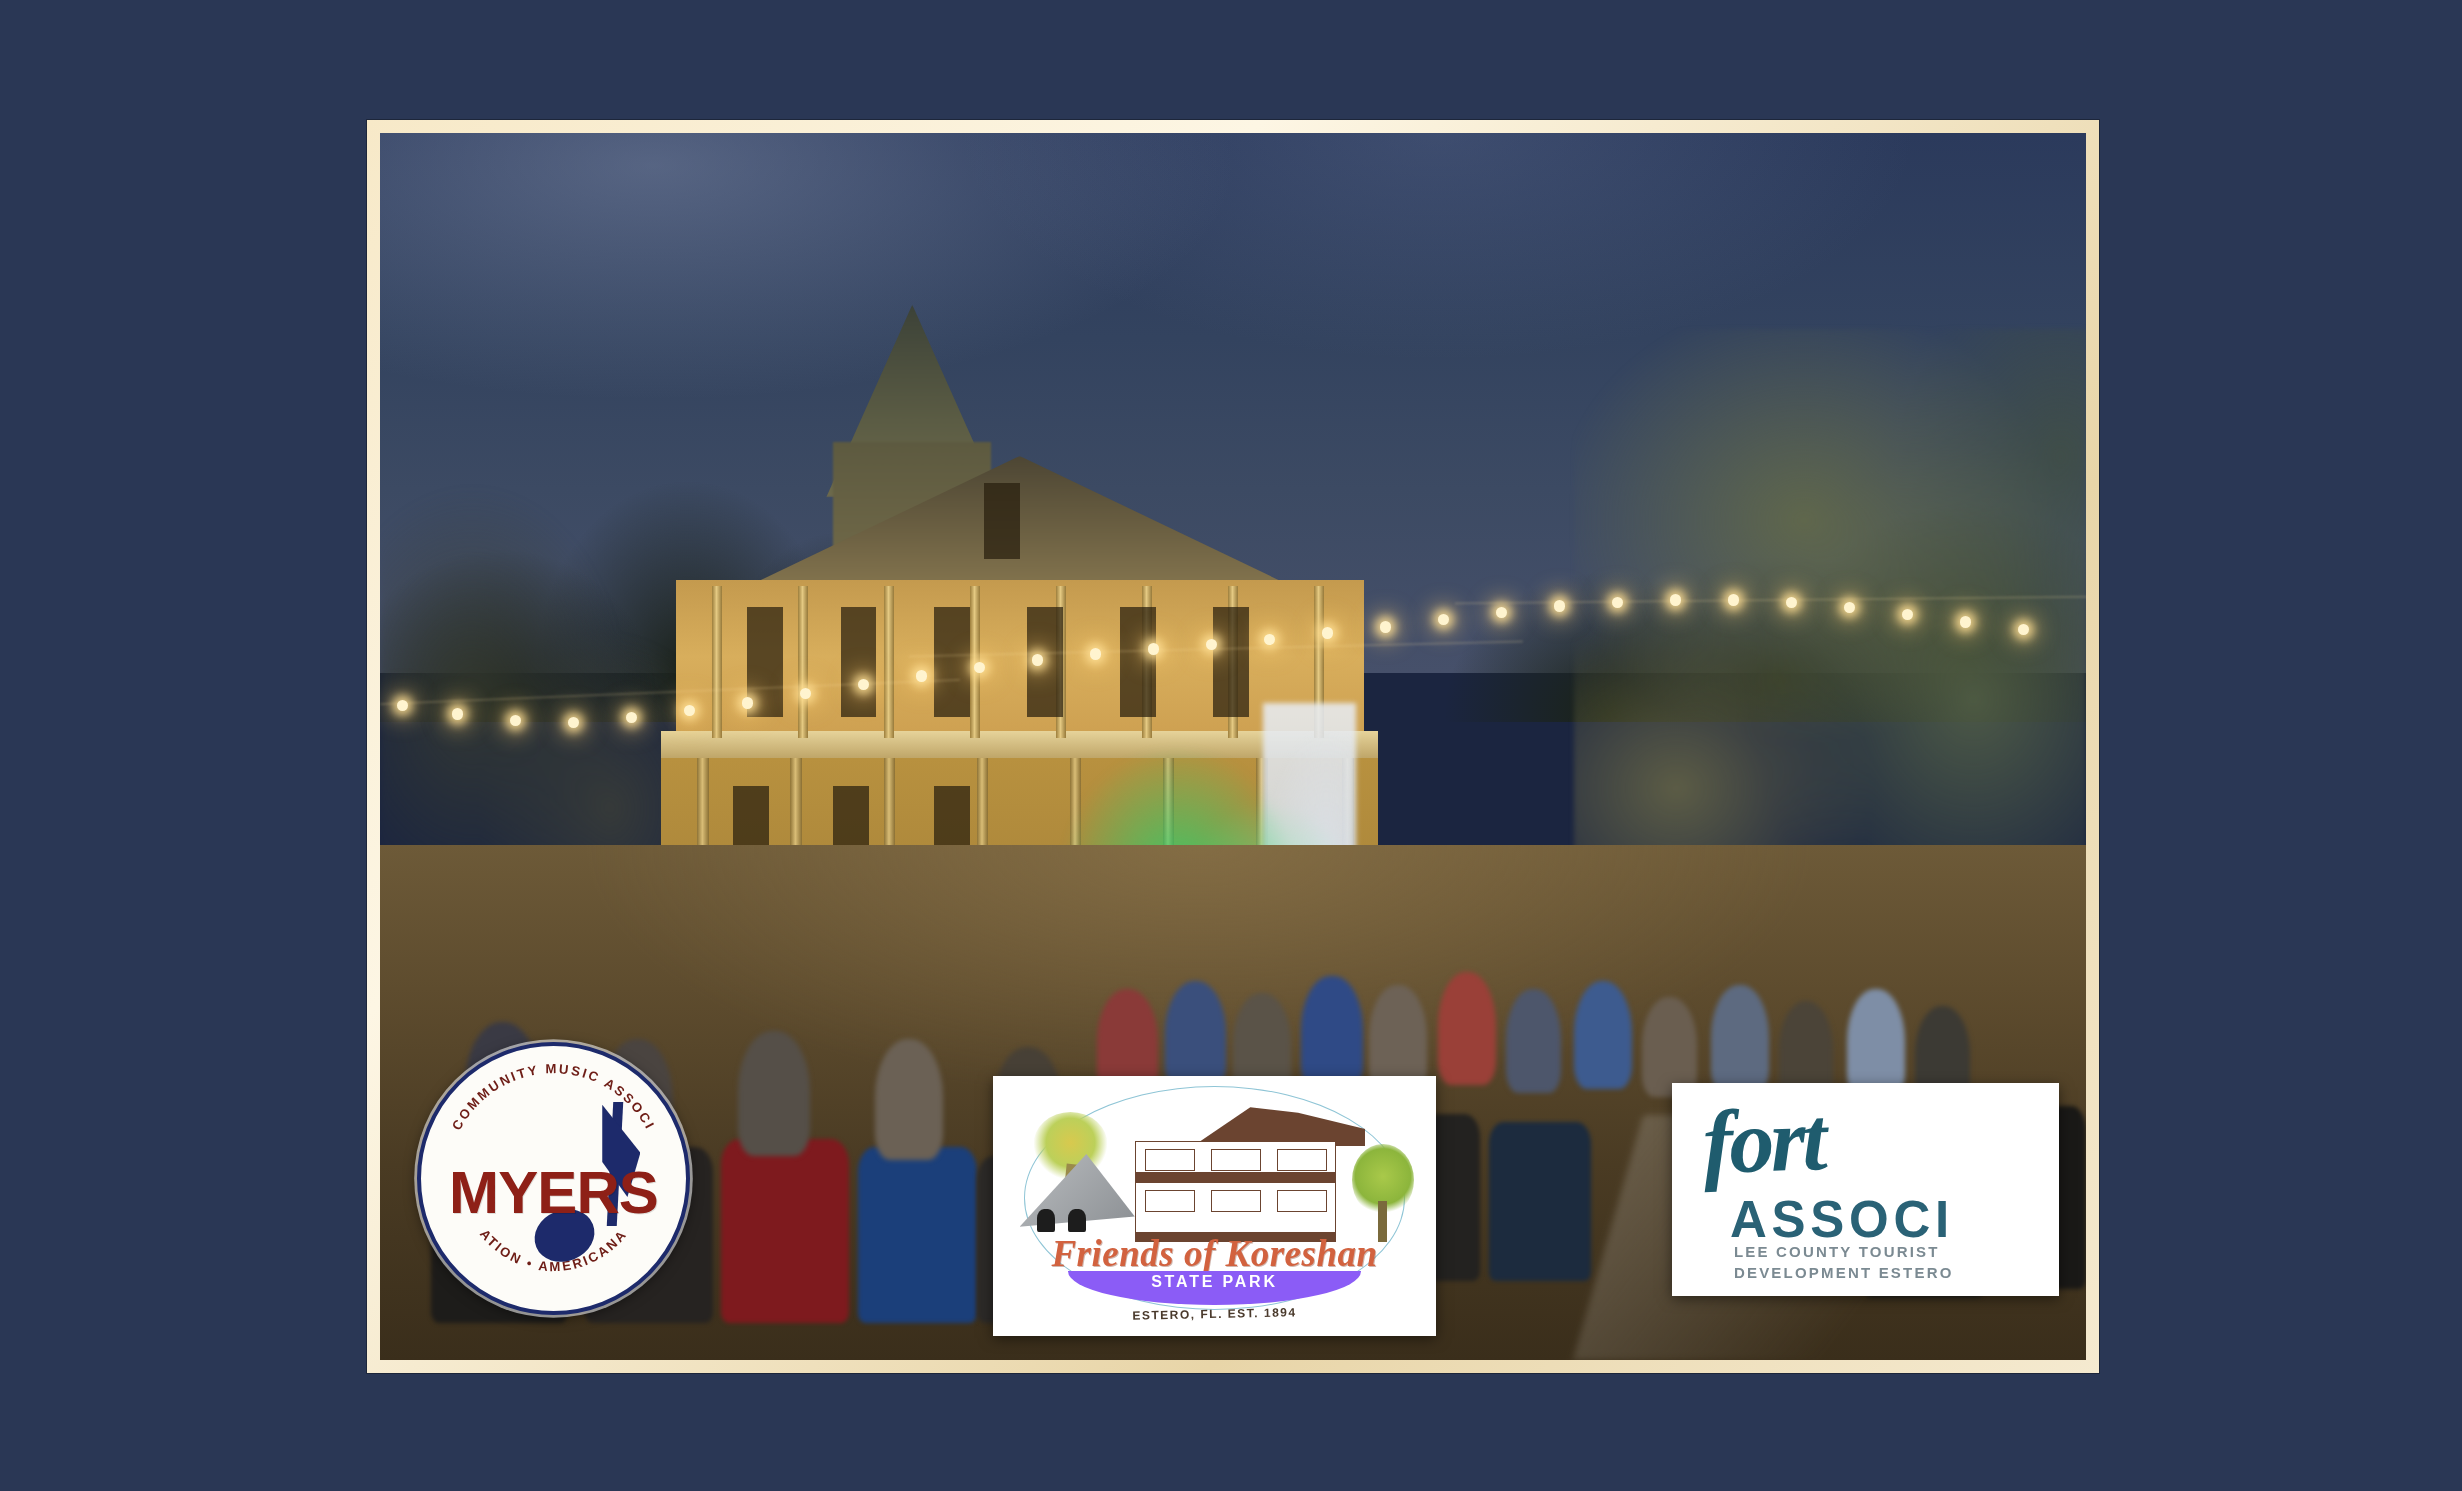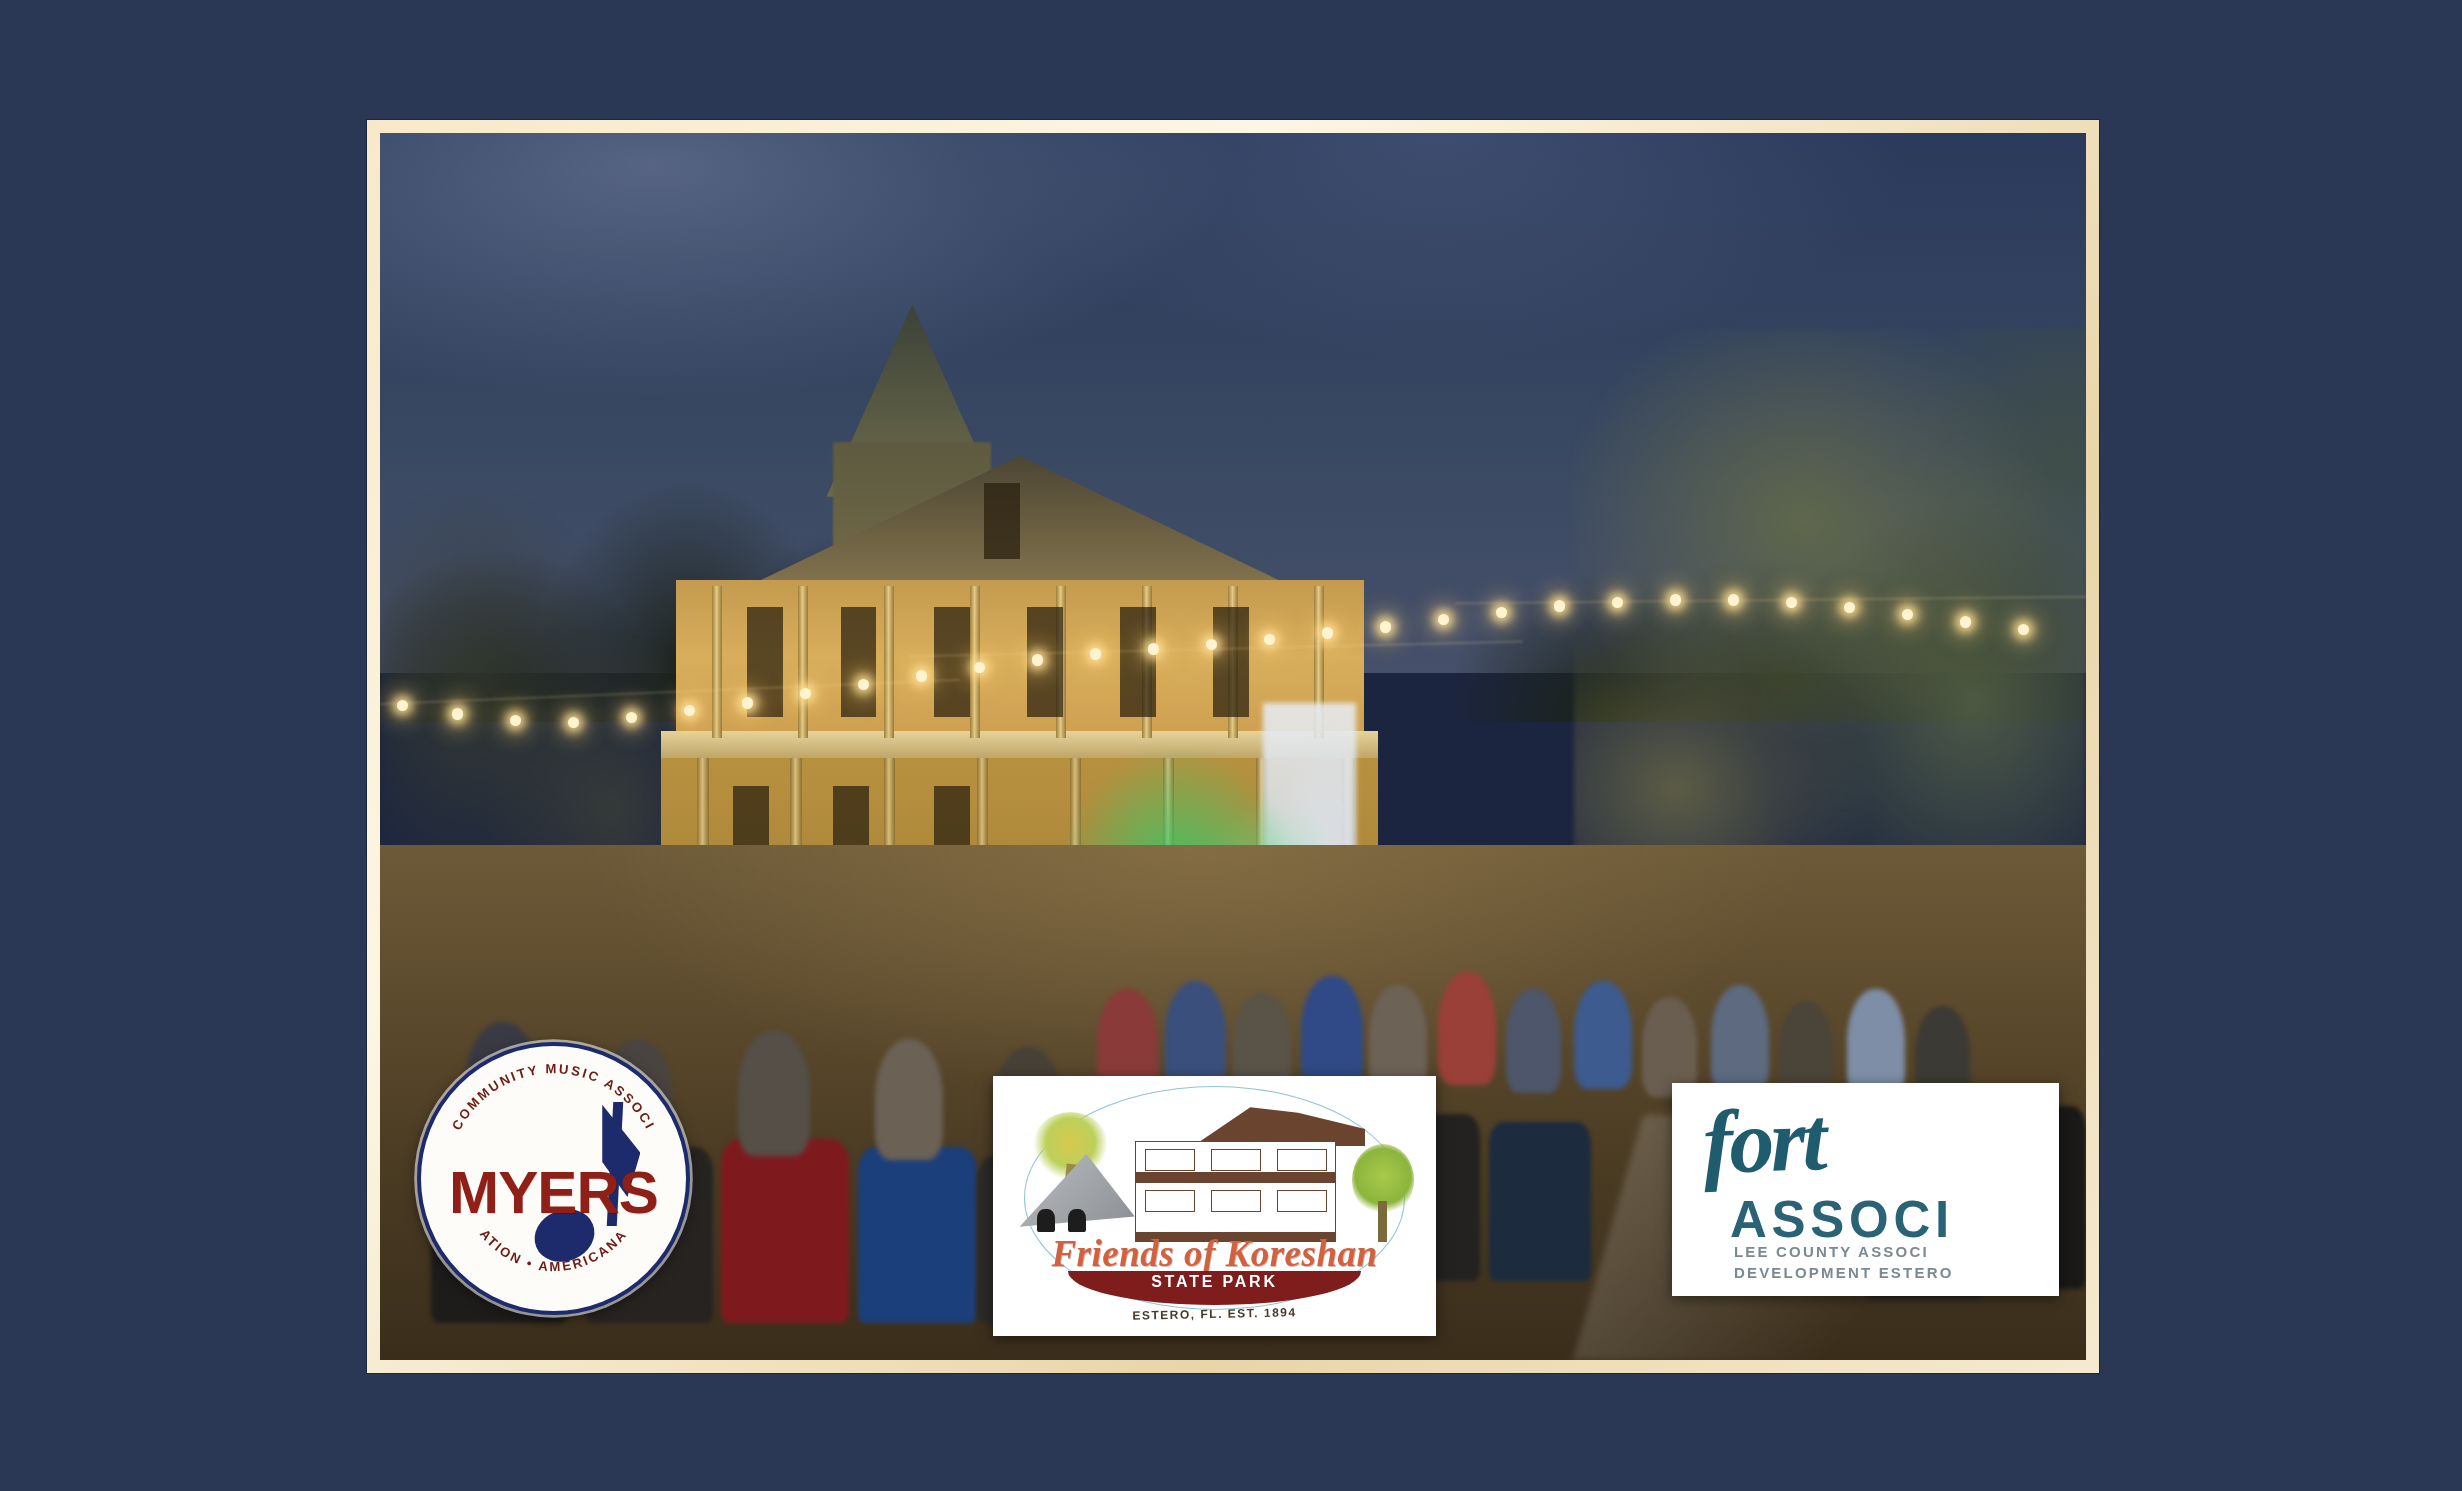--- a/index.html
+++ b/index.html
@@ -338,21 +338,21 @@
     font-family:"Liberation Serif", serif;
     font-weight:bold;
     font-style:italic;
     font-size:37px;
     color:#d2623f;
     letter-spacing:0.5px;
     text-shadow:0.9px 0.9px 0 rgba(120,50,25,.35);
   }
   .kor-banner{
     position:absolute; left:17%; top:75%; width:66%; height:13%;
-    background:#7f1d1d;
+    background:#8b5cf6;
     border-radius:0 0 50% 50% / 0 0 100% 100%;
   }
   .kor-banner span{
     display:block; text-align:center;
     color:#ffffff;
     font-family:"Liberation Sans", sans-serif;
     font-weight:bold;
     font-size:16px;
     letter-spacing:2.8px;
     padding-top:1.9px;
@@ -591,21 +591,21 @@
           <div class="kor-banner">
             <span>STATE PARK</span>
           </div>
           <div class="kor-estab">ESTERO, FL. EST. 1894</div>
         </div>
 
         <div id="fortmyers-logo">
           <div class="fm-fort">fort</div>
           <div class="fm-myers">ASSOCI</div>
           <div class="fm-sub">
-            <div>LEE COUNTY ASSOCI</div>
+            <div>LEE COUNTY TOURIST</div>
             <div>DEVELOPMENT ESTERO</div>
           </div>
         </div>
 
       </div>
 
     </div>
   </div>
 </div>
 

